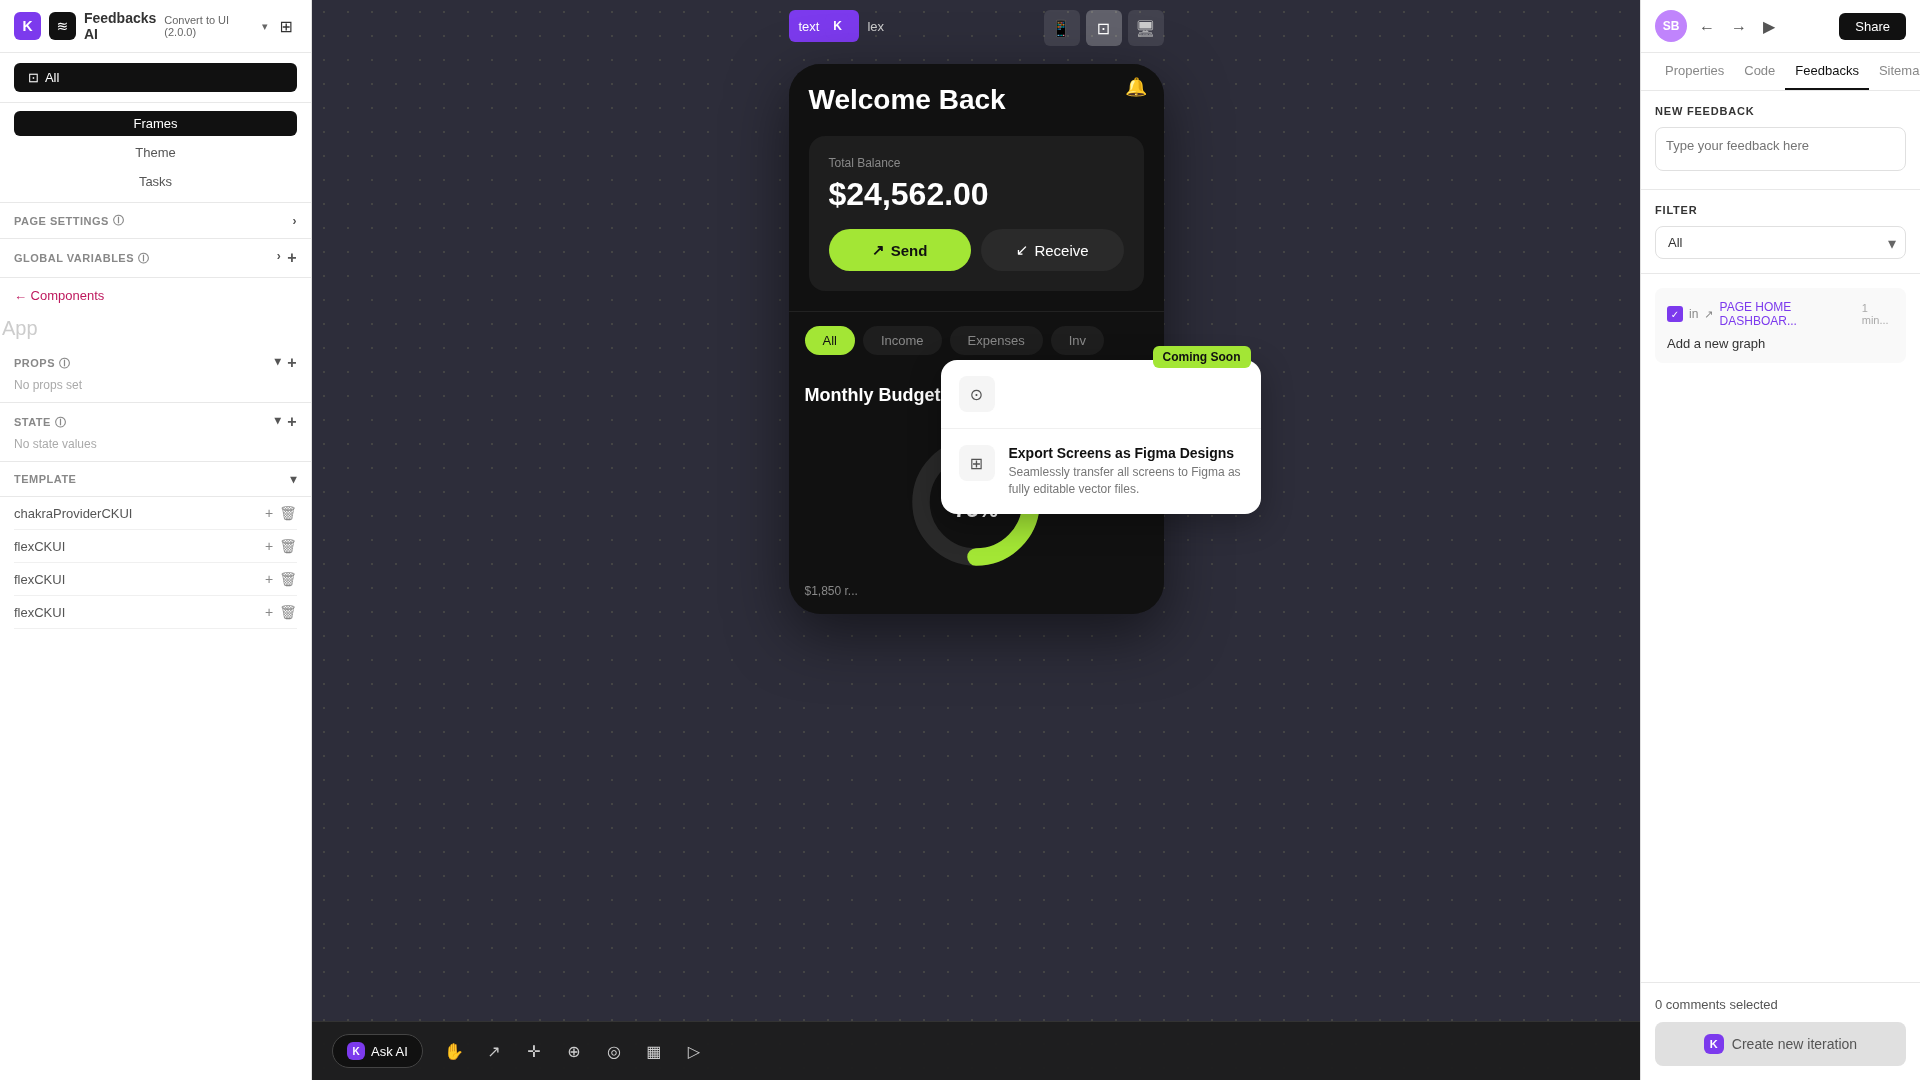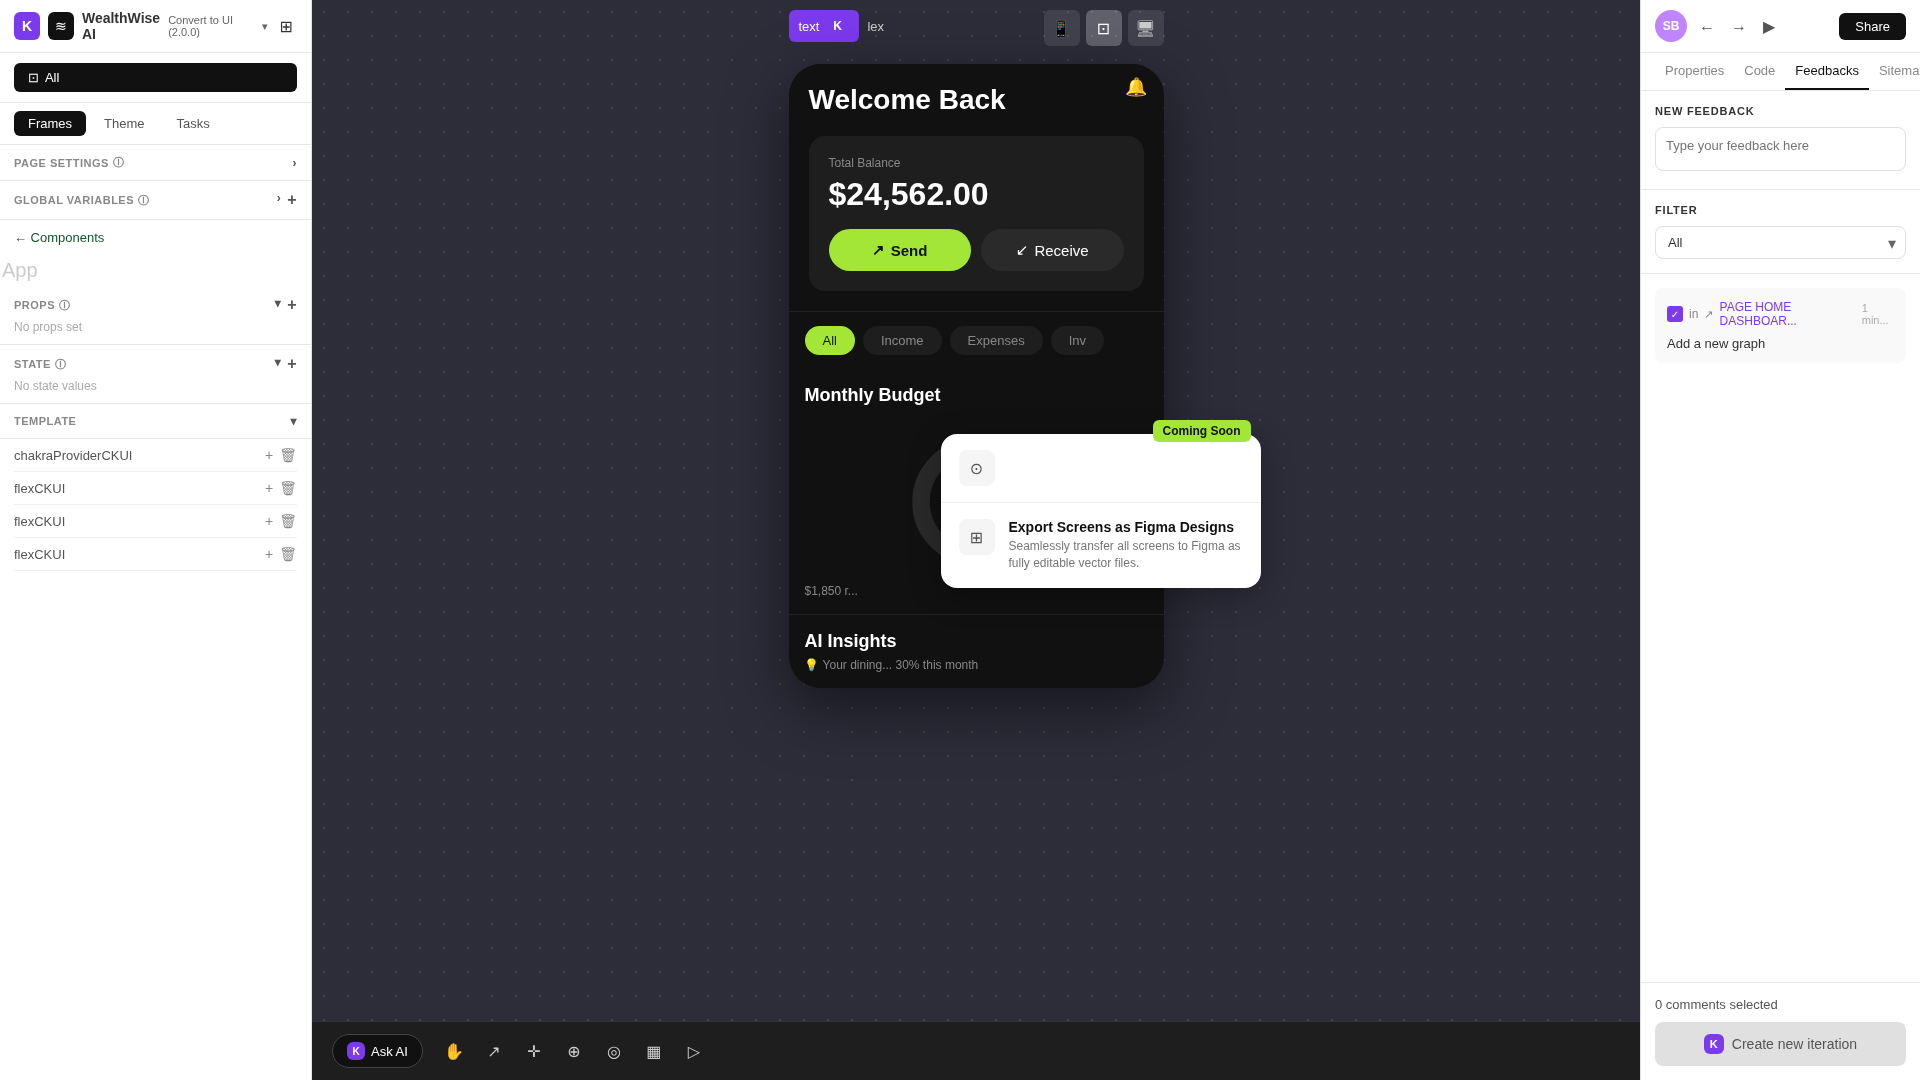--- a/index.html
+++ b/index.html
@@ -50,20 +50,21 @@
     }
     .convert-btn {
       background: #111; color: white; border: none; border-radius: 6px;
       padding: 7px 14px; font-size: 13px; cursor: pointer;
       display: flex; align-items: center; gap: 6px; width: 100%;
     }
 
     .tabs-row {
       display: flex; padding: 8px 14px; gap: 4px;
       border-bottom: 1px solid #e8e8e8;
+      flex-direction: column;
     }
     .tab-btn {
       padding: 5px 14px; border-radius: 6px; font-size: 13px;
       cursor: pointer; border: none; background: transparent; color: #555;
     }
     .tab-btn.active {
       background: #111; color: white;
     }
 
     .section {
@@ -74,21 +75,21 @@
       display: flex; align-items: center; justify-content: space-between;
       font-size: 11px; font-weight: 600; text-transform: uppercase;
       letter-spacing: 0.5px; color: #888;
     }
     .section-header-left { display: flex; align-items: center; gap: 4px; }
     .section-toggle { cursor: pointer; color: #555; font-size: 12px; }
     .section-add { cursor: pointer; color: #555; font-size: 16px; }
 
     .components-link {
       display: flex; align-items: center; gap: 6px;
-      color: #14532d; font-size: 13px; cursor: pointer;
+      color: #be185d; font-size: 13px; cursor: pointer;
       padding: 10px 14px;
     }
     .app-label {
       padding: 4px 2px; font-size: 20px; font-weight: 300; color: #ccc;
     }
 
     .template-list {
       padding: 0 14px;
     }
     .template-item {
@@ -397,21 +398,21 @@
       justify-content: center; gap: 8px; width: 100%;
     }
   </style>
 </head>
 <body>
 
 <div class="left-sidebar">
   <div class="sidebar-header">
     <div class="logo-k">K</div>
     <div class="logo-icon">≋</div>
-    <span class="app-name">WealthWise AI</span>
+    <span class="app-name">Feedbacks AI</span>
     <span class="version-badge">
       <span>Convert to UI (2.0.0)</span>
       <span>▾</span>
     </span>
     <span class="layout-icon">⊞</span>
   </div>
 
   <div class="convert-btn-row">
     <button class="convert-btn">
       <span>⊡</span>
@@ -578,27 +579,20 @@
               <circle cx="60" cy="60" r="44" fill="none" stroke="#a3e635" stroke-width="14" stroke-dasharray="207 276" stroke-dashoffset="69" stroke-linecap="round" transform="rotate(-90 60 60)"></circle>
             </svg>
             <div class="donut-label">
               <div class="donut-series">series-1</div>
               <div class="donut-percent">75%</div>
             </div>
           </div>
           <div class="budget-footer">$1,850 r...</div>
         </div>
 
-        <div class="ai-section">
-          <div class="ai-title">AI Insights</div>
-          <div class="ai-text">
-            <span>💡</span>
-            <span>Your dining... 30% this month</span>
-          </div>
-        </div>
       </div>
     </div>
 
     <div class="popup-overlay">
       <div class="popup-card">
         <div class="coming-soon-badge">Coming Soon</div>
         <div class="popup-item">
           <div class="popup-icon">⊙</div>
         </div>
         <div class="popup-item">

